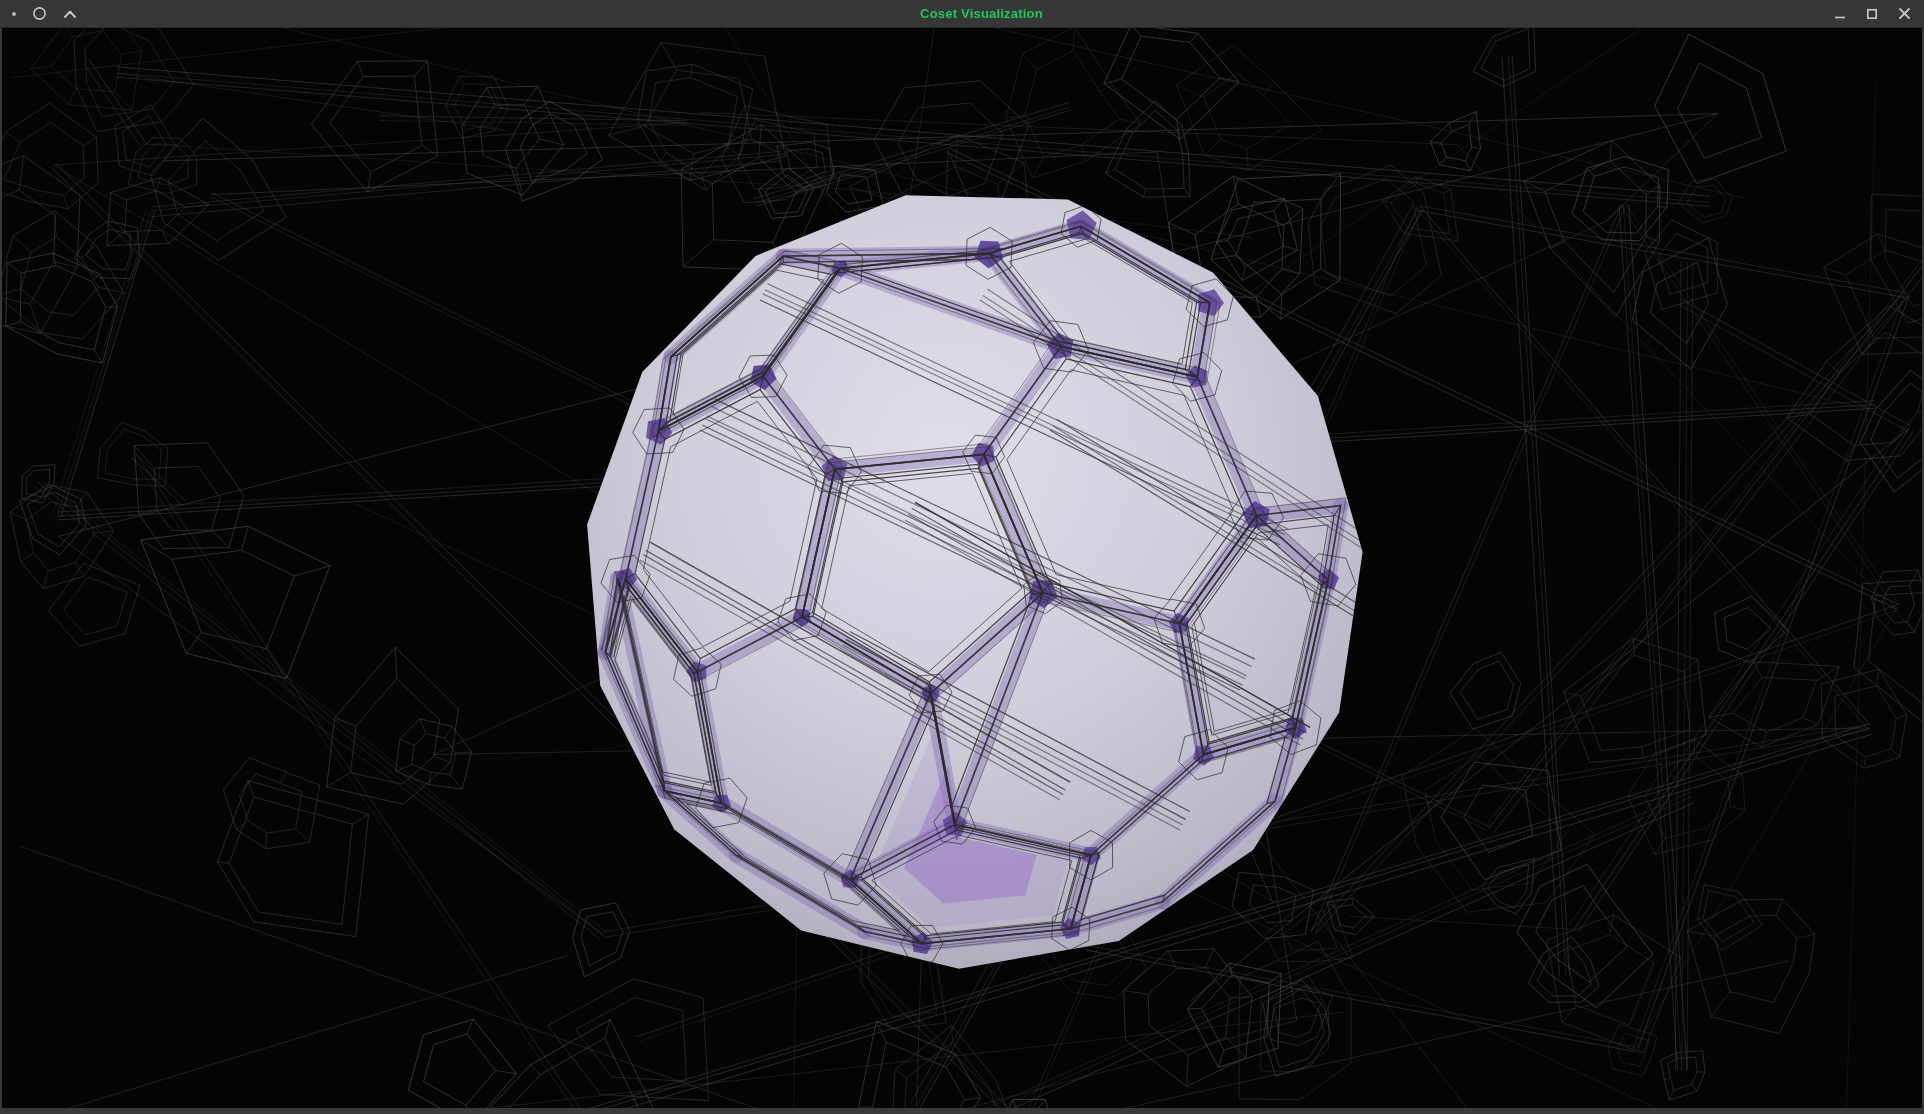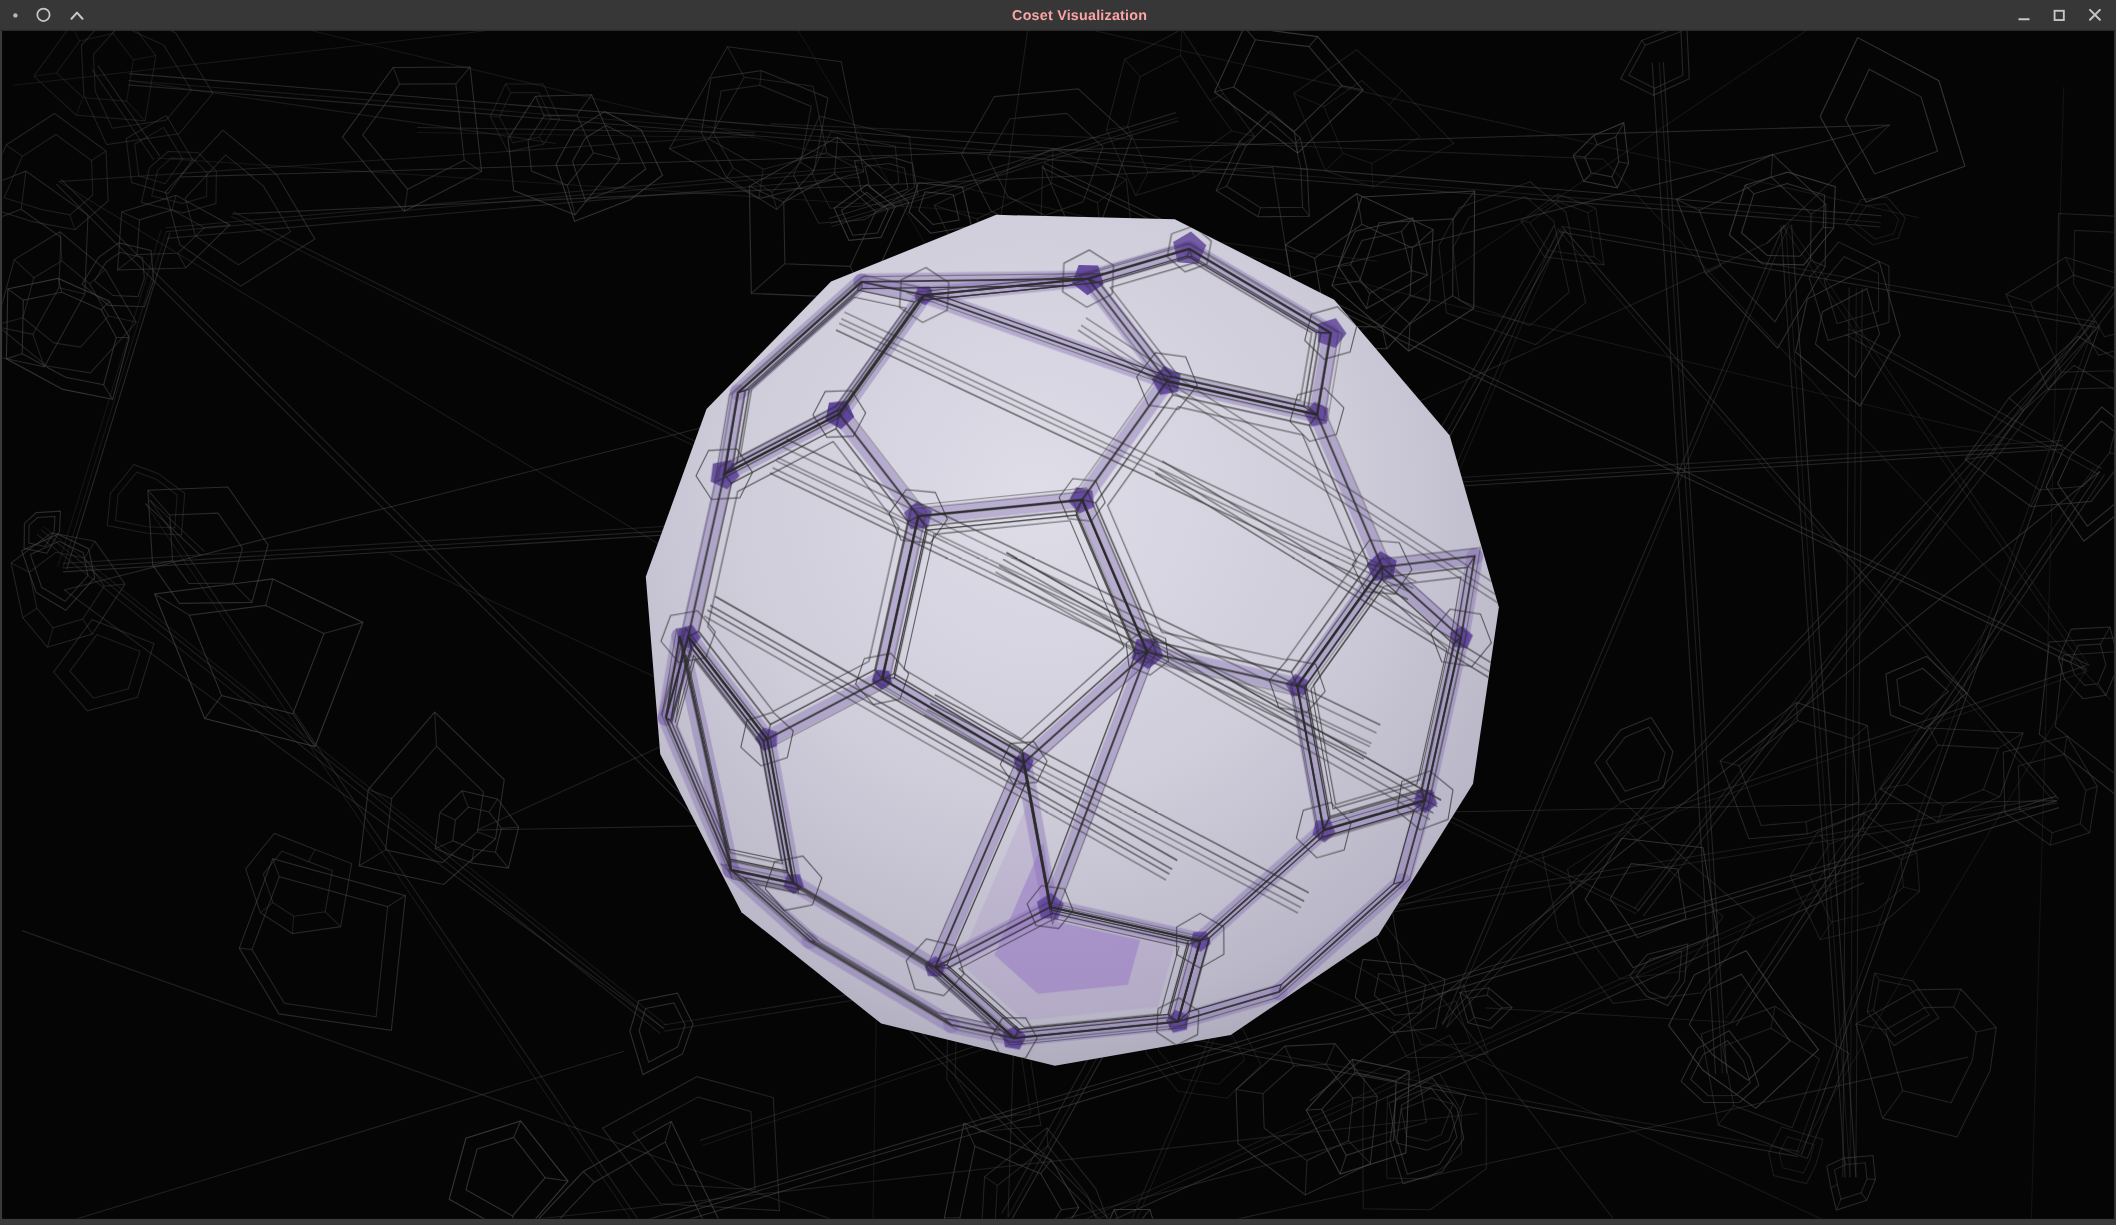--- a/index.html
+++ b/index.html
@@ -17,21 +17,21 @@
     background:#373737;
     border-bottom:1px solid #2b2b2b;
     box-sizing:border-box;
     user-select:none;
   }
   .tb-left{display:flex;align-items:center;gap:16px;padding-left:12px;z-index:2;}
   .tb-right{display:flex;align-items:center;gap:20px;padding-right:13px;z-index:2;}
   .tb-title{
     position:absolute;left:0;right:0;top:0;
     text-align:center;line-height:27px;
-    color:#fca5a5;font-size:13px;font-weight:bold;letter-spacing:.2px;
+    color:#22c55e;font-size:13px;font-weight:bold;letter-spacing:.2px;
     pointer-events:none;
     padding-left:39px;
   }
   .icon-btn{background:none;border:none;padding:0;margin:0;display:flex;align-items:center;cursor:default;}
   .dot{width:4px;height:4px;border-radius:50%;background:#b9b9b9;display:inline-block;}
   .viewport{
     flex:1 1 auto;
     background:#050505;
     border-left:2px solid #3a3a3a;
     border-right:2px solid #3a3a3a;

